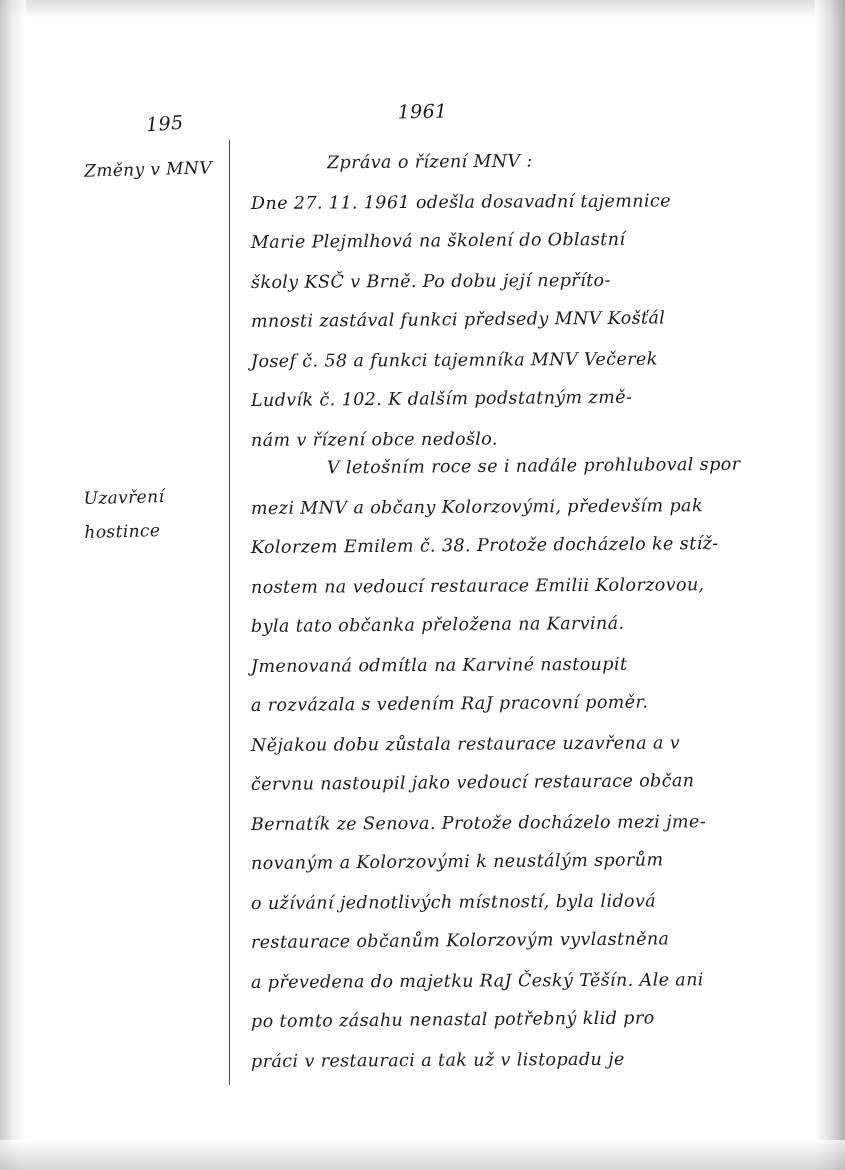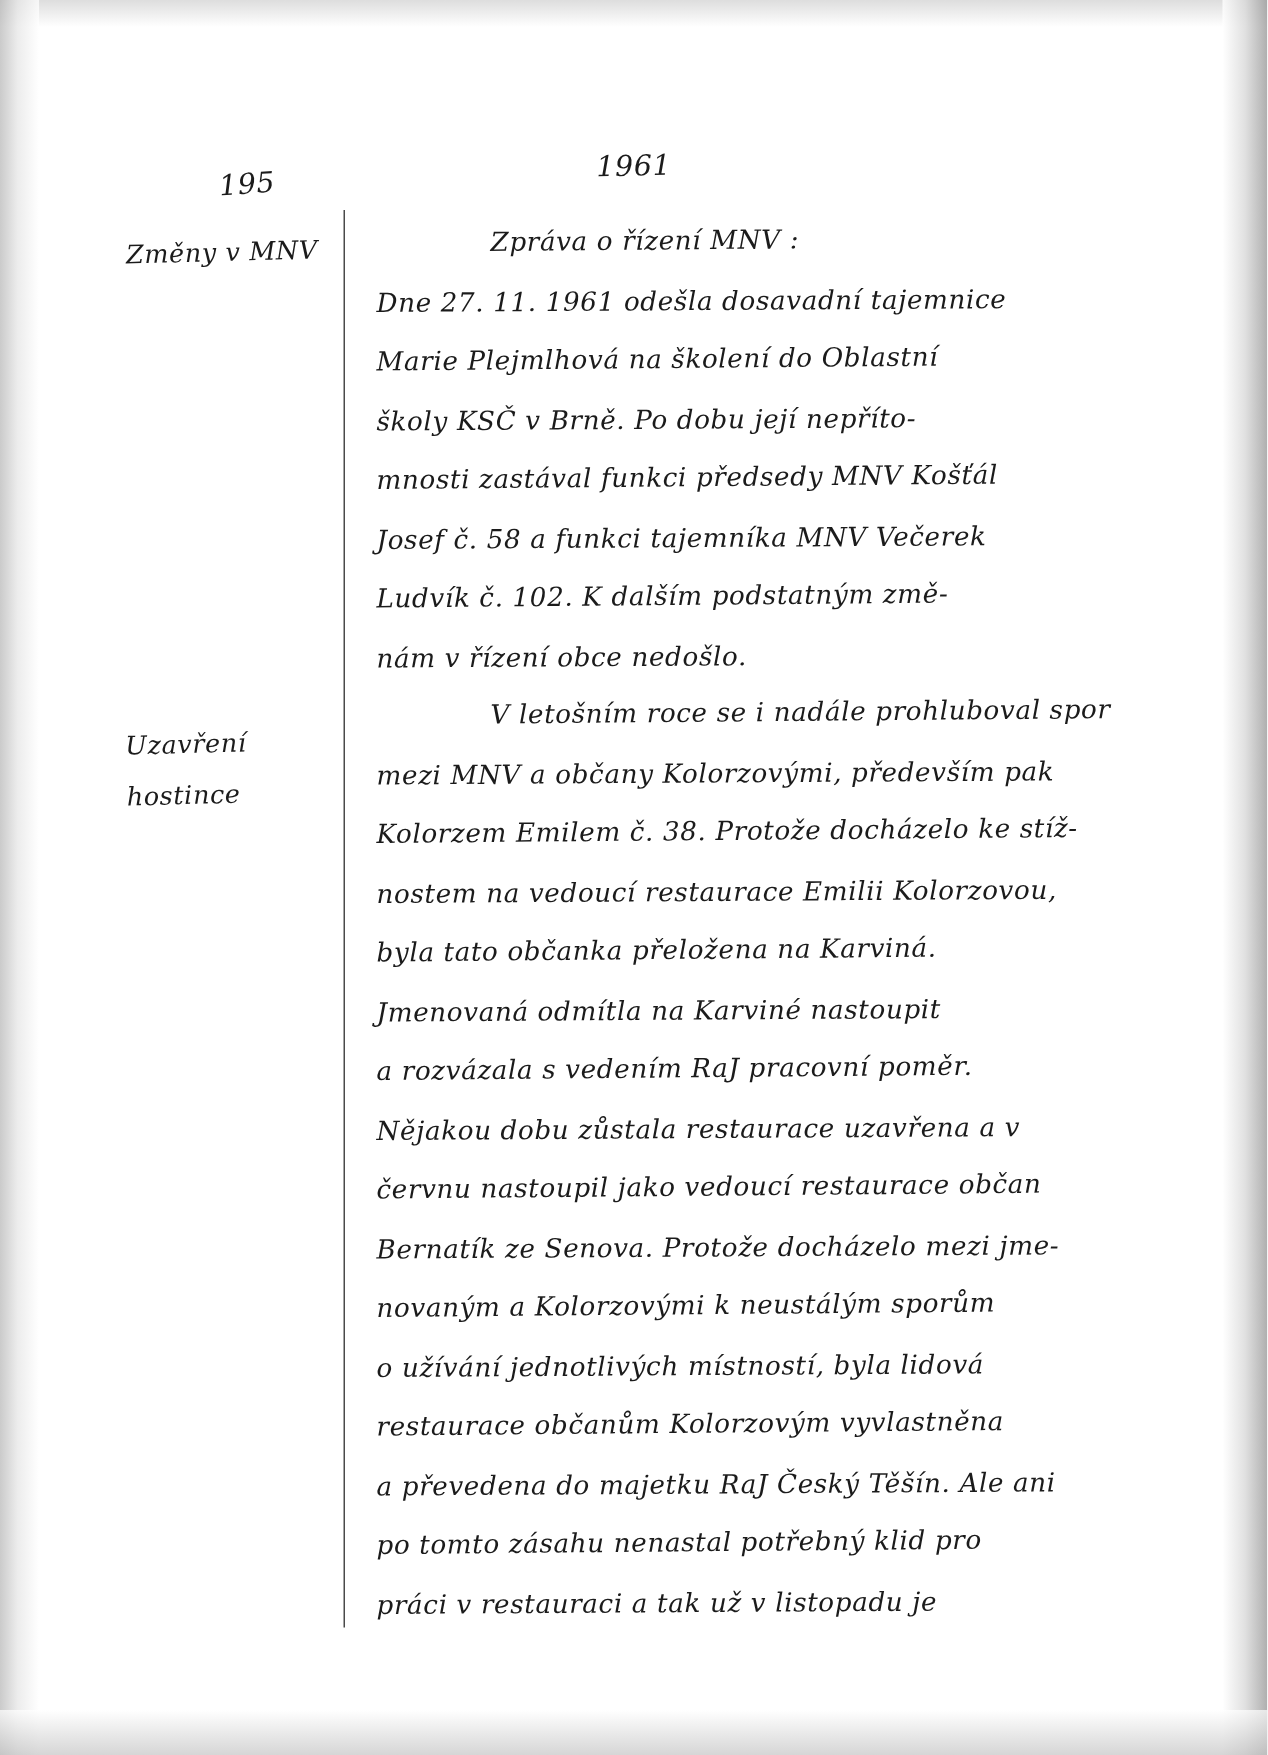--- a/index.html
+++ b/index.html
@@ -100,21 +100,21 @@
     left: 251px;
     width: 560px;
   }
   .body-block .ln {
     display: block;
     font-size: 17.5px;
     height: 39.5px;
     line-height: 39.5px;
   }
   .body-block.b1 { top: 144px; }
-  .body-block.b2 { top: 459px; }
+  .body-block.b2 { top: 449px; }
   .indent { padding-left: 76px; }
 
   
   .body-block .ln:nth-child(odd)  { transform: rotate(-0.5deg); }
   .body-block .ln:nth-child(even) { transform: rotate(-0.35deg); }
   .body-block .ln { transform-origin: left center; }
 </style>
 </head>
 <body>
 

